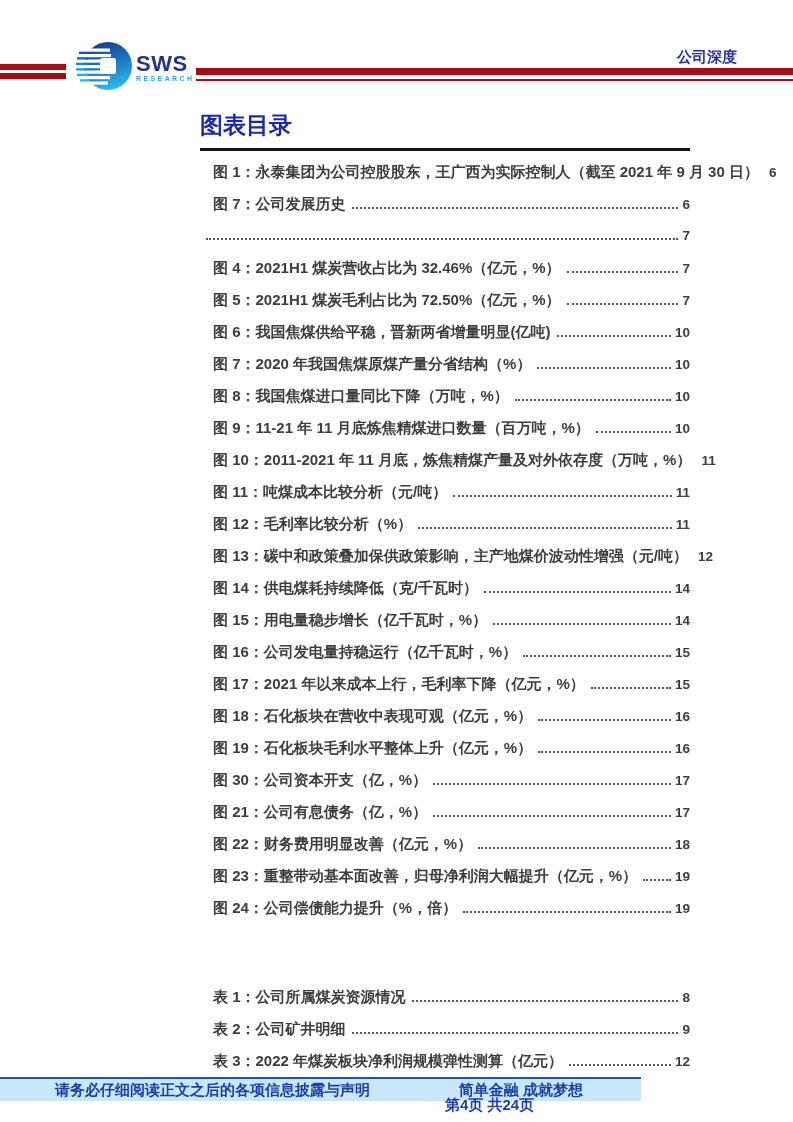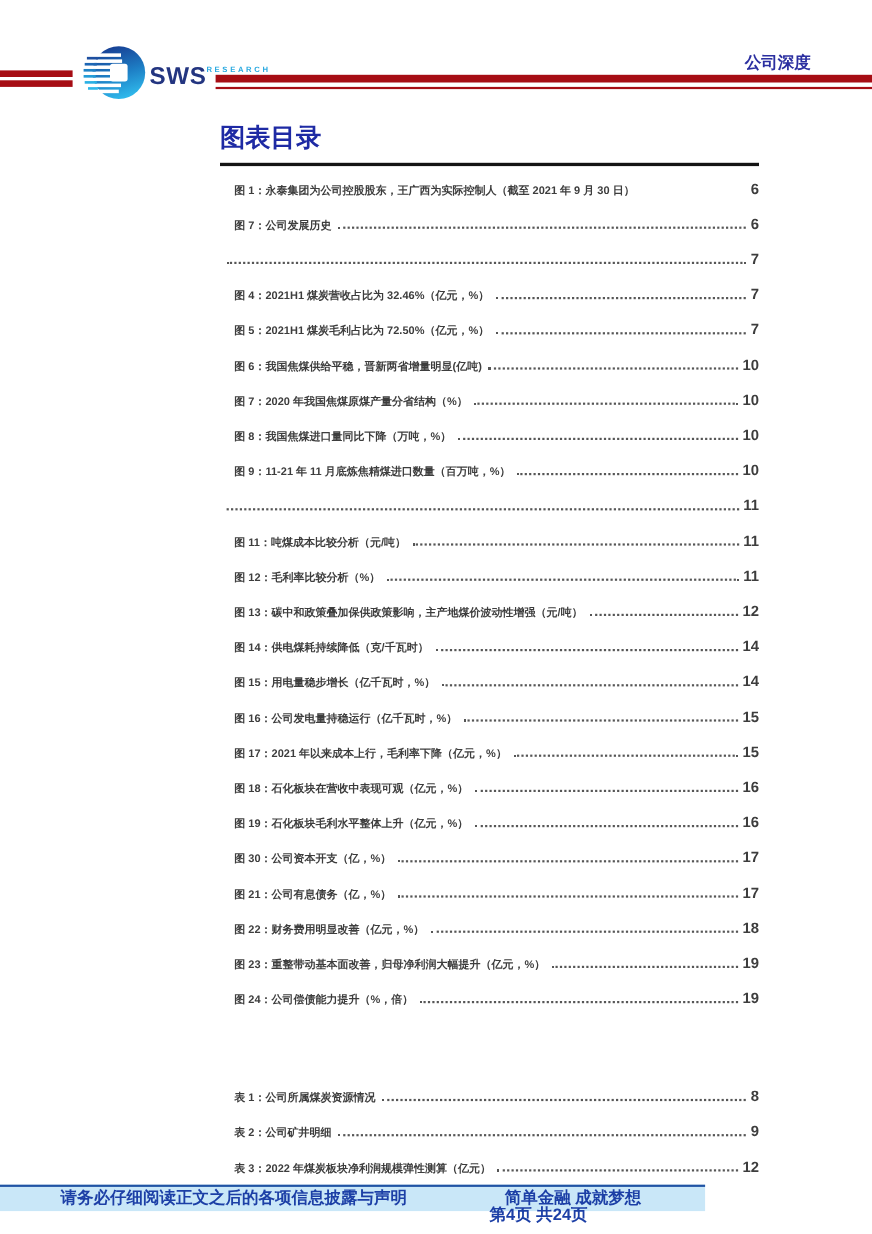--- a/index.html
+++ b/index.html
@@ -10,31 +10,31 @@
     --accent-red:#a60d14;--title-blue:#1e2aa4;--entry-text:#3d3d3d;
     --footer-bg:#c9e7f8;--footer-line:#2053a4;--footer-text:#1c3fa6;
     --logo-navy:#233580;--logo-cyan:#2aa9e0;--doc-type-blue:#2b2fa0;
   }
   
   .accent-left{position:absolute;left:0;top:64px;width:66px;}
   .accent-left .bar{height:6px;background:var(--accent-red);margin-bottom:3px;}
   .hdr-thick{position:absolute;left:196px;right:0;top:68px;height:7px;background:var(--accent-red);}
   .hdr-thin{position:absolute;left:196px;right:0;top:79px;height:2px;background:var(--accent-red);}
   .logo{position:absolute;left:75px;top:40px;display:flex;align-items:center;}
-  .logo-text{margin-left:3px;display:flex;flex-direction:row;justify-content:center;}
+  .logo-text{margin-left:3px;display:flex;flex-direction:column;justify-content:center;}
   .logo-sws{font-size:22px;font-weight:bold;color:var(--logo-navy);letter-spacing:.5px;line-height:20px;}
   .logo-research{font-size:7px;font-weight:bold;color:var(--logo-cyan);letter-spacing:2.4px;line-height:8px;margin-top:1px;}
   .doc-type{position:absolute;right:56px;top:48px;font-size:15px;font-weight:bold;color:var(--doc-type-blue);}
   
   .content{position:absolute;left:200px;top:104px;width:490px;}
   .page-title{font-size:23px;font-weight:bold;color:var(--title-blue);margin:0;line-height:42px;}
   .title-rule{height:3px;background:#141414;margin-top:2px;}
   .toc-list{margin-top:5px;}
   .toc-row{display:flex;align-items:baseline;height:32px;line-height:32px;}
-  .toc-label{font-size:10px;font-weight:bold;color:var(--entry-text);white-space:nowrap;padding-left:13px;}
+  .toc-label{font-size:15px;font-weight:bold;color:var(--entry-text);white-space:nowrap;padding-left:13px;}
   .toc-leader{flex:1;margin:0 4px 0 6px;border-bottom:2.5px dotted #565656;min-width:0;}
   .toc-row.no-dots .toc-leader{border-bottom:none;}
   .toc-page{font-size:13.5px;font-weight:bold;color:var(--entry-text);}
   .toc-gap{height:52px;}
   
   .footer{position:absolute;left:0;top:1077px;width:641px;height:22px;
     background:var(--footer-bg);border-top:2px solid var(--footer-line);
     font-size:15px;font-weight:bold;color:var(--footer-text);line-height:22px;}
   .footer .f-left{position:absolute;left:55px;top:0;}
   .footer .f-center{position:absolute;left:445px;top:15px;}
@@ -132,20 +132,21 @@
         <span class="toc-label">图 8：我国焦煤进口量同比下降（万吨，%）</span>
         <span class="toc-leader"></span>
         <span class="toc-page">10</span>
       </div>
       <div class="toc-row">
         <span class="toc-label">图 9：11-21 年 11 月底炼焦精煤进口数量（百万吨，%）</span>
         <span class="toc-leader"></span>
         <span class="toc-page">10</span>
       </div>
       <div class="toc-row">
+        <span class="toc-label">图 10：2011-2021 年 11 月底，炼焦精煤产量及对外依存度（万吨，%）</span>
         <span class="toc-leader"></span>
         <span class="toc-page">11</span>
       </div>
       <div class="toc-row">
         <span class="toc-label">图 11：吨煤成本比较分析（元/吨）</span>
         <span class="toc-leader"></span>
         <span class="toc-page">11</span>
       </div>
       <div class="toc-row">
         <span class="toc-label">图 12：毛利率比较分析（%）</span>

